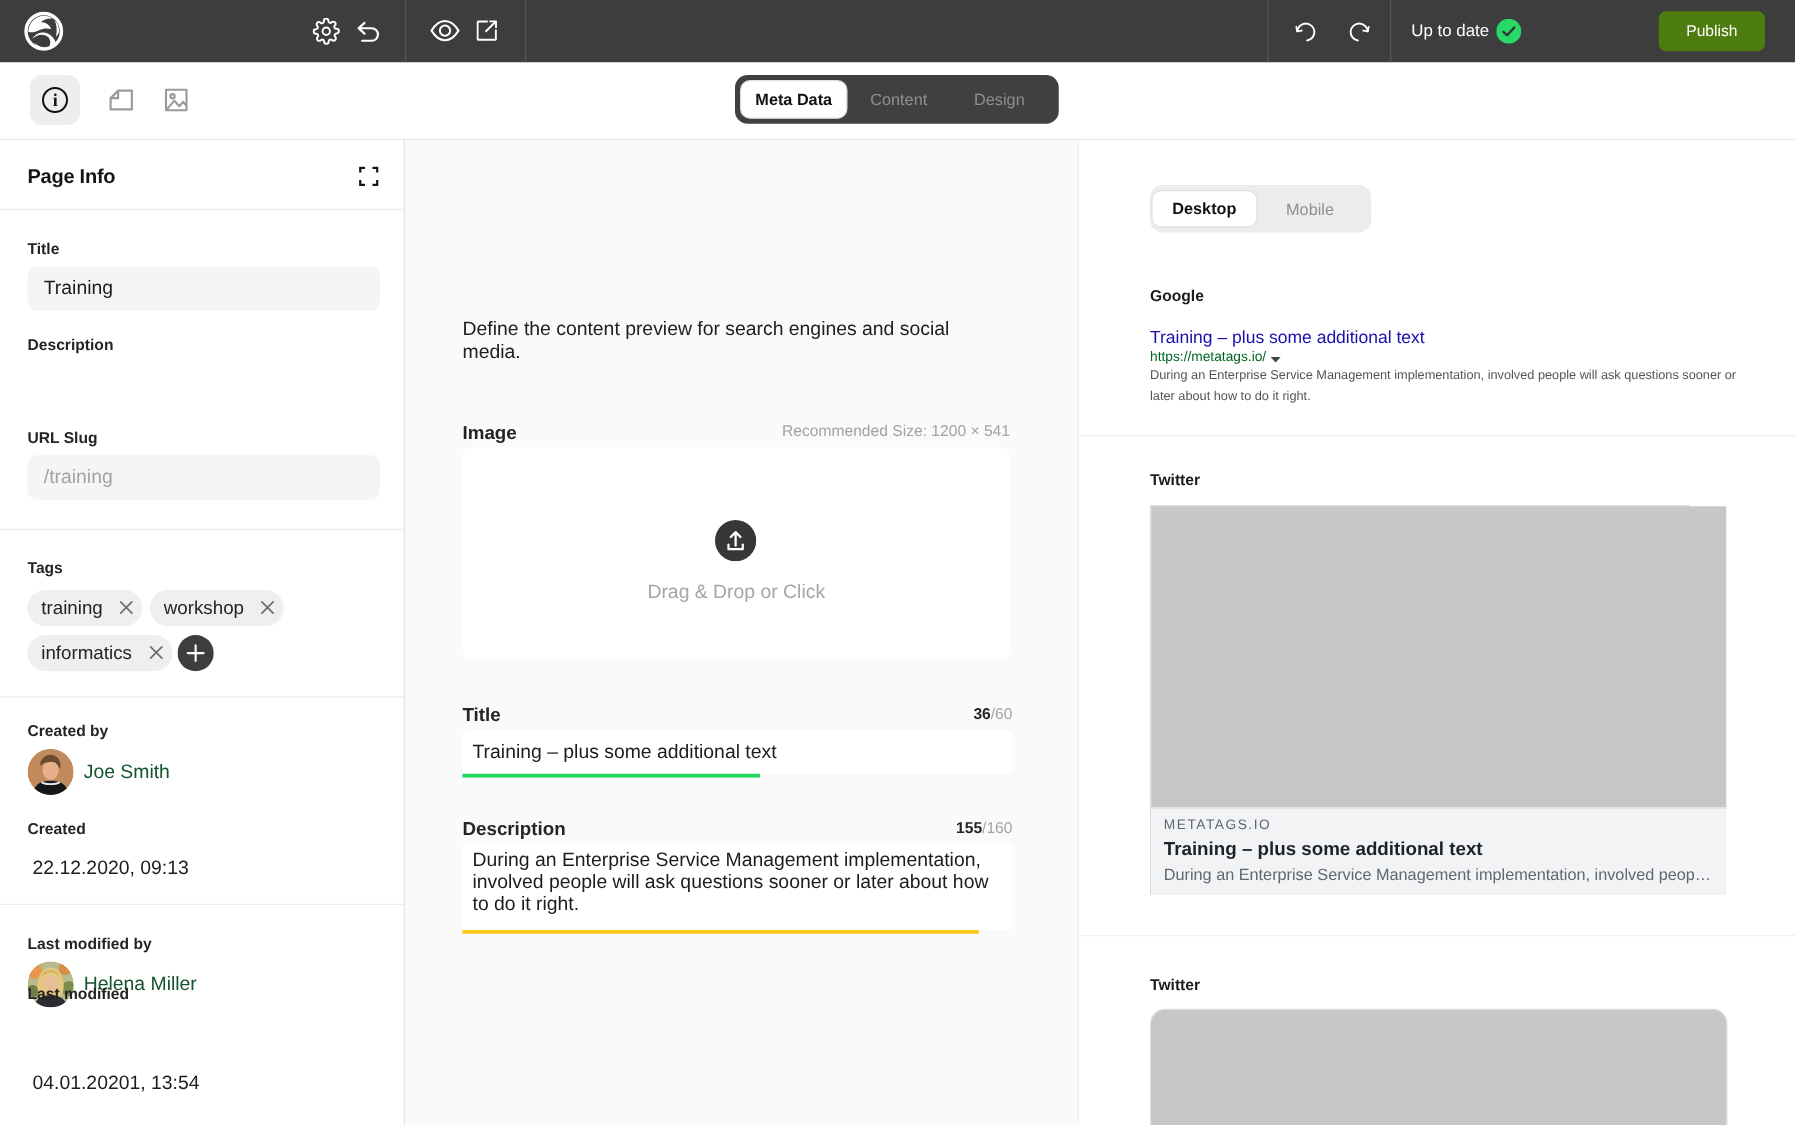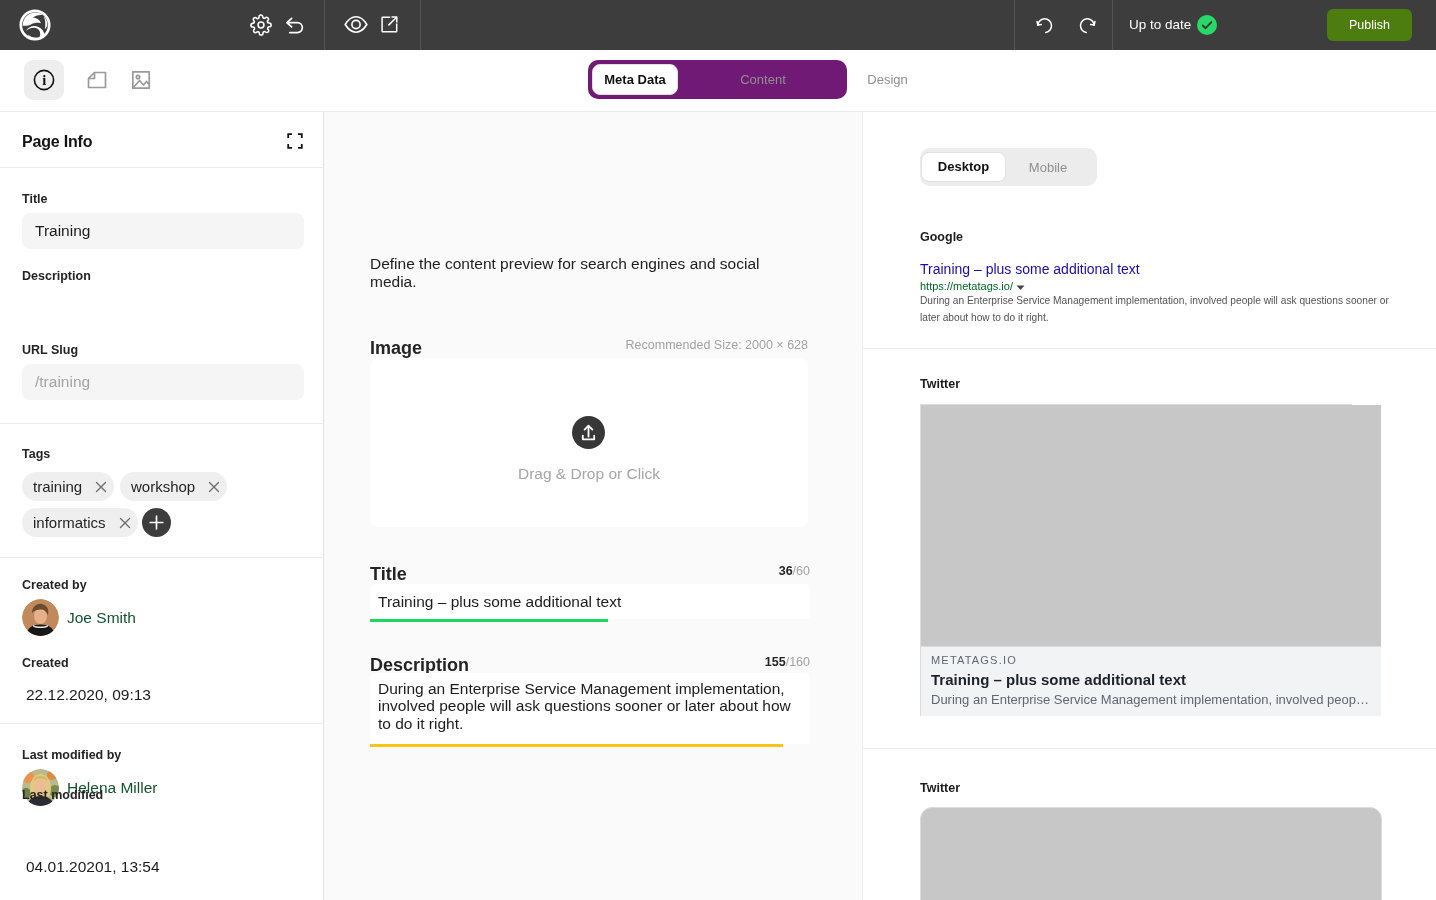--- a/index.html
+++ b/index.html
@@ -14,22 +14,22 @@
   border-radius:6px; color:#fff; font-size:12.5px; font-weight:500; text-align:center; line-height:32px; }
 #uptodate { position:absolute; left:1129px; top:0; height:50px; line-height:50px; color:#fff; font-size:13.5px; }
 .greencheck { position:absolute; left:1197px; top:15px; width:20px; height:20px; }
 
 
 #toolbar { position:absolute; left:0; top:50px; width:1436px; height:62px; background:#fff;
   border-bottom:1px solid #e9e9e9; }
 .iconbtn { position:absolute; top:10px; width:40px; height:40px; border-radius:9px;
   display:flex; align-items:center; justify-content:center; }
 .iconbtn.sel { background:#eeeeee; }
-#segtabs { position:absolute; left:588px; top:10px; width:259px; height:39px; background:#701a75;
-  border-radius:10px; display:flex; align-items:center; padding:4px;gap:44px; }
+#segtabs { position:absolute; left:588px; top:10px; width:259px; height:39px; background:#404040;
+  border-radius:10px; display:flex; align-items:center; padding:4px; }
 #segtabs .seg { flex:0 0 auto; text-align:center; font-size:13px; color:#8f8f8f; }
 #segtabs .seg.active { background:#fff; border:1px solid #e0e0e0; border-radius:8px;
   color:#111; font-weight:700; height:31px; line-height:29px; }
 
 
 #sidebar { position:absolute; left:0; top:112px; width:324px; height:788px; background:#fff;
   border-right:1px solid #e4e4e4; }
 #middle { position:absolute; left:324px; top:112px; width:538px; height:788px; background:#fafafa; }
 #right { position:absolute; left:862px; top:112px; width:574px; height:788px; background:#fff;
   border-left:1px solid #ededed; }
@@ -41,21 +41,21 @@
   border-radius:8px; font-size:15.5px; line-height:36px; padding-left:13px; color:#1c1c1c; }
 .sinput.ph { color:#a3a3a3; }
 .pill { position:absolute; height:29px; background:#efefef; border-radius:15px;
   font-size:15px; color:#242424; line-height:29px; padding:0 7px 0 11px; white-space:nowrap; }
 .pill .xsvg { margin-left:9px; vertical-align:-1px; }
 .avatar { position:absolute; left:22px; width:37px; height:37px; border-radius:50%; overflow:hidden; }
 .aname { position:absolute; left:67px; font-size:15.5px; color:#14532d; }
 .sdate { position:absolute; left:26px; font-size:15.5px; color:#1c1c1c; }
 
 
-.mlabel { font-size:18px; font-weight:700; color:#242424; }
+.mlabel { font-size:15px; font-weight:700; color:#242424; }
 .mgray { font-size:12.5px; color:#a2a2a2; }
 
 
 .rlabel { position:absolute; left:57px; font-size:12.5px; font-weight:700; color:#1c1c1c; }
 .rdiv { position:absolute; left:0; width:574px; height:1px; background:#efefef; }
 </style>
 </head>
 <body>
 
 <div id="topbar">
@@ -190,21 +190,21 @@
     </svg>
   </div>
   <div class="aname" style="top:667px">Helena Miller</div>
   <div class="slabel" style="top:676px">Last modified</div>
   <div class="sdate" style="top:746px">04.01.20201, 13:54</div>
 </div>
 
 <div id="middle">
   <div class="abs" style="left:46px;top:143px;width:420px;font-size:15.5px;line-height:17.5px;color:#202020">Define the content preview for search engines and social media.</div>
   <div class="mlabel abs" style="left:46px;top:226px">Image</div>
-  <div class="mgray abs" style="left:0;top:226px;width:484px;text-align:right">Recommended Size: 2000 × 628</div>
+  <div class="mgray abs" style="left:0;top:226px;width:484px;text-align:right">Recommended Size: 1200 × 541</div>
   <div class="abs" style="left:46px;top:246px;width:438px;height:169px;background:#fff;border-radius:8px">
     <svg class="abs" style="left:202px;top:58px" width="33" height="33" viewBox="0 0 33 33">
       <circle cx="16.5" cy="16.5" r="16.5" fill="#373737"></circle>
       <path d="M16.5 20.5 V10 M12.6 13.6 L16.5 9.7 L20.4 13.6" fill="none" stroke="#fff" stroke-width="1.8" stroke-linecap="round" stroke-linejoin="round"></path>
       <path d="M10.8 19.6 V23.3 H22.2 V19.6" fill="none" stroke="#fff" stroke-width="1.8" stroke-linecap="round" stroke-linejoin="round"></path>
     </svg>
     <div class="abs" style="left:0;top:107px;width:438px;text-align:center;font-size:15.5px;color:#a5a5a5">Drag &amp; Drop or Click</div>
   </div>
   <div class="mlabel abs" style="left:46px;top:452px">Title</div>
   <div class="abs" style="left:0;top:452px;width:486px;text-align:right;font-size:12.5px;color:#a2a2a2"><b style="color:#242424">36</b>/60</div>

